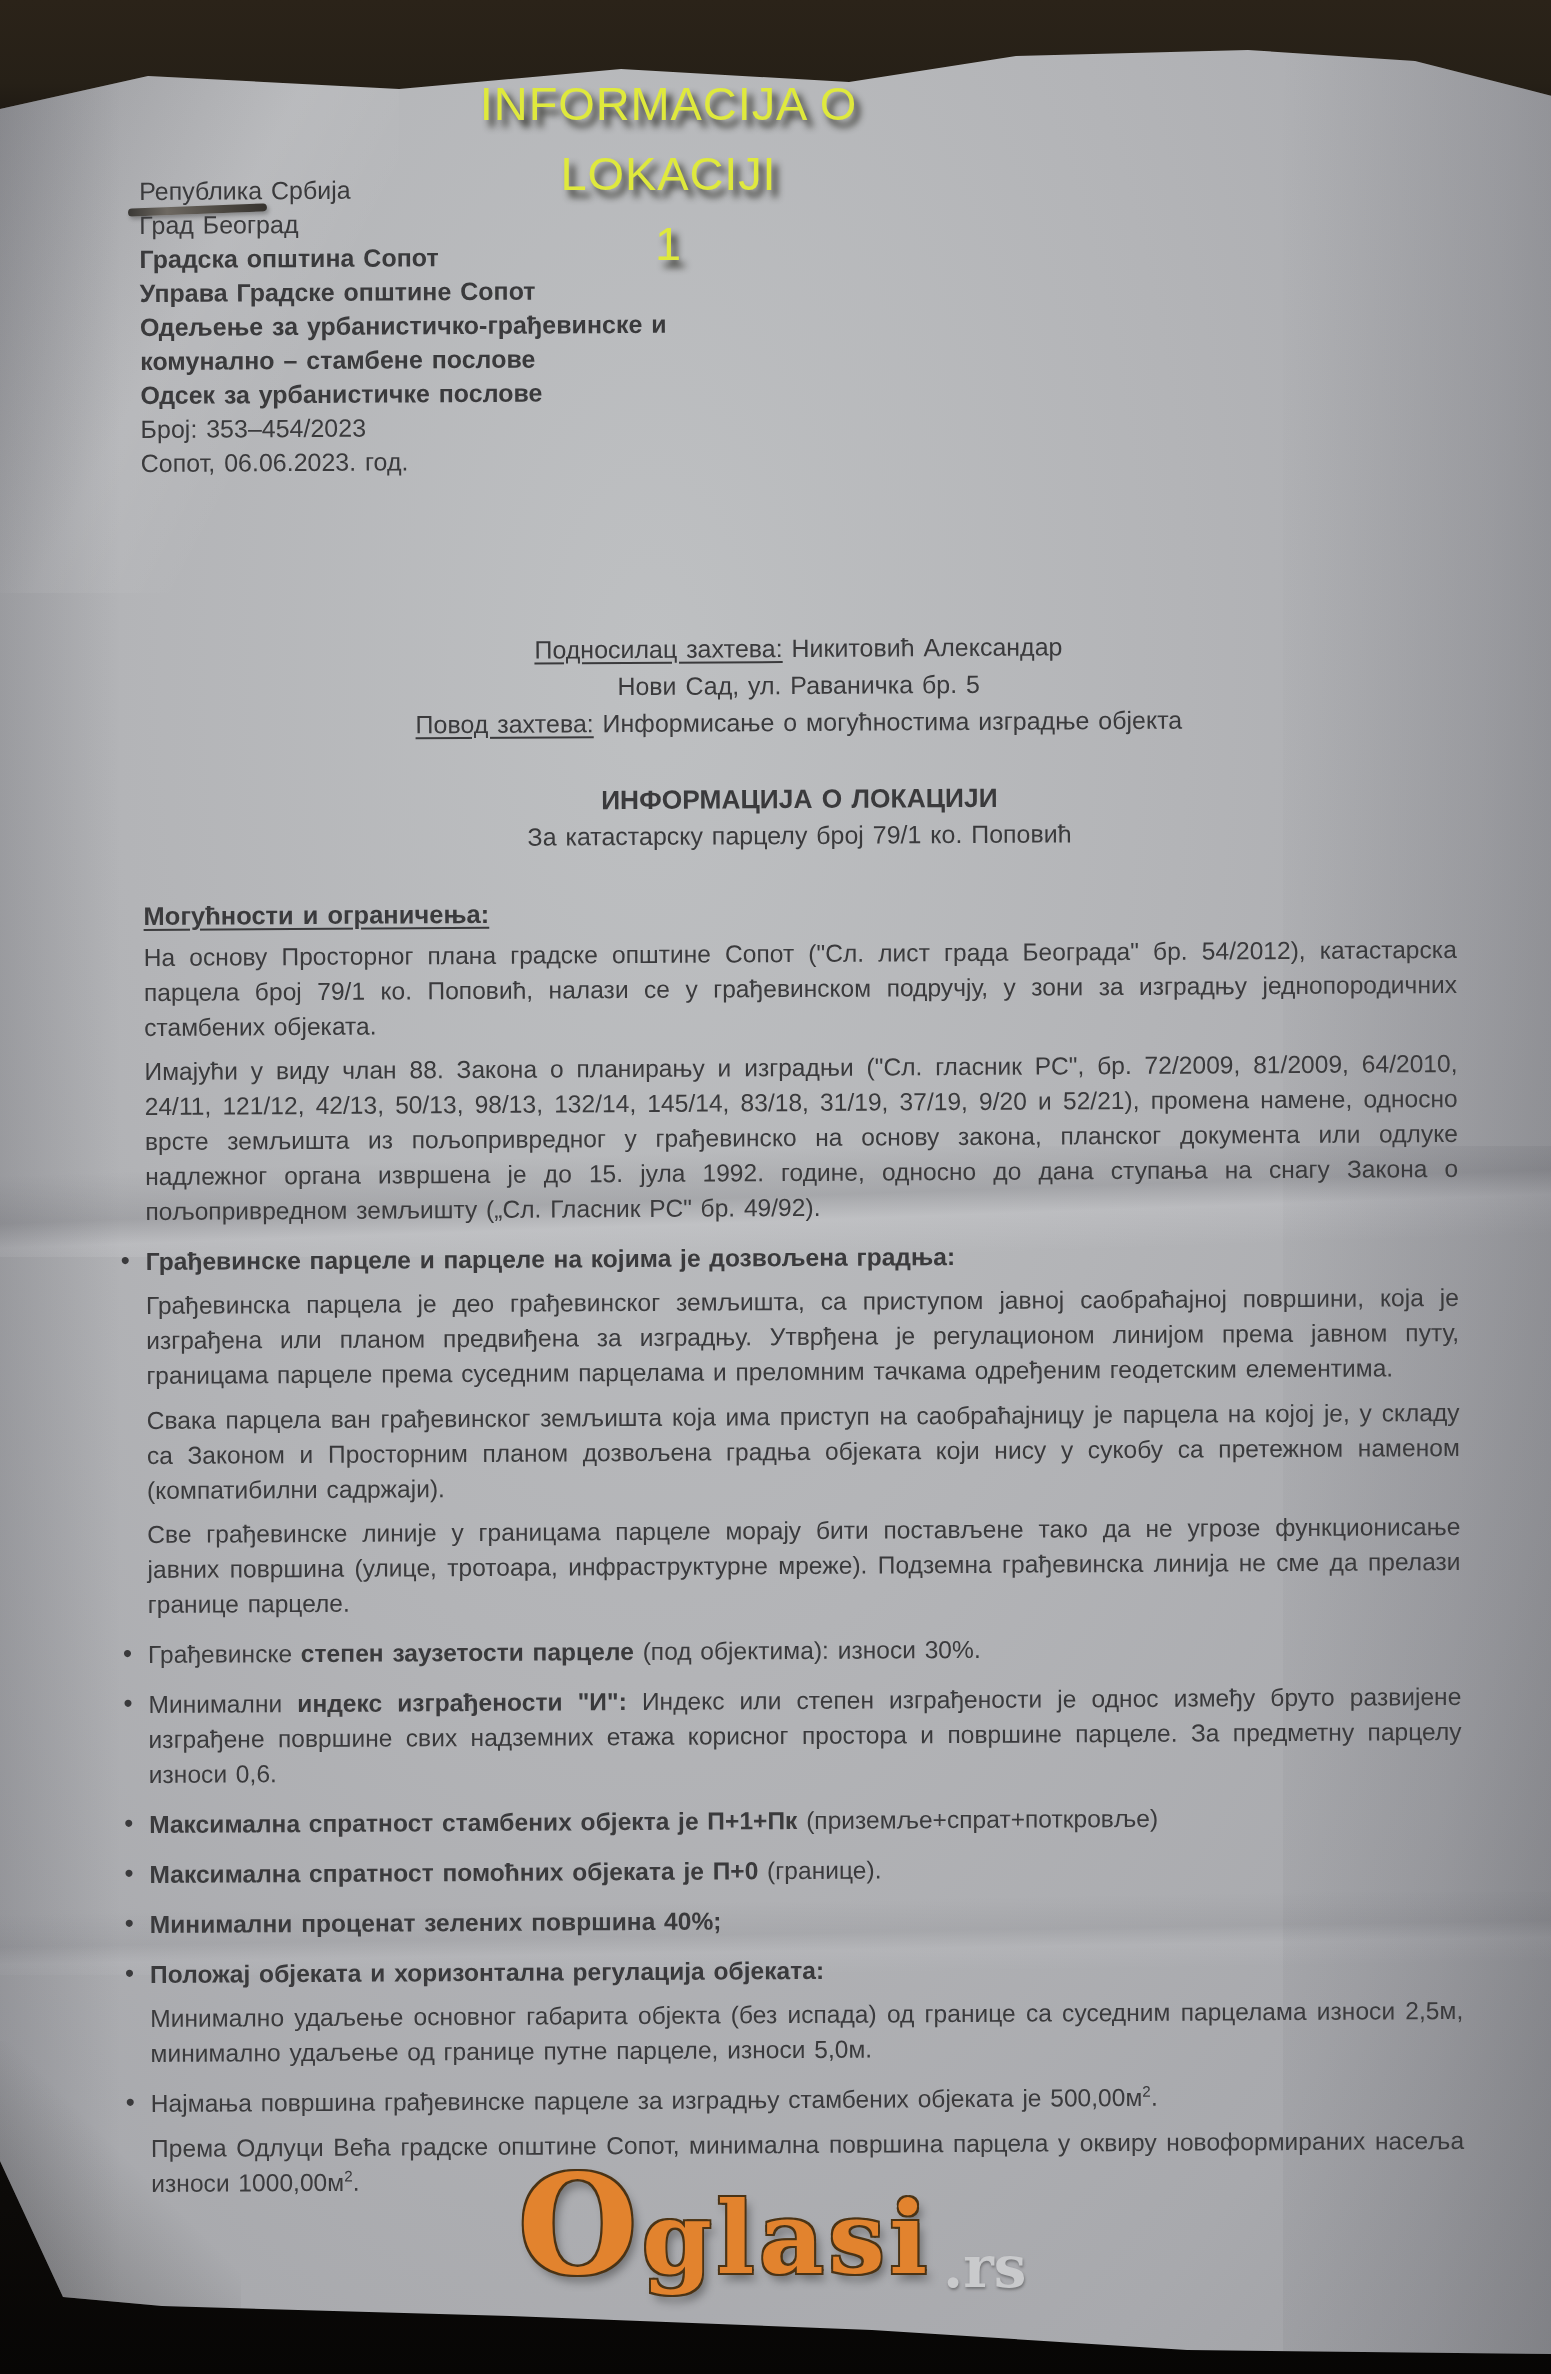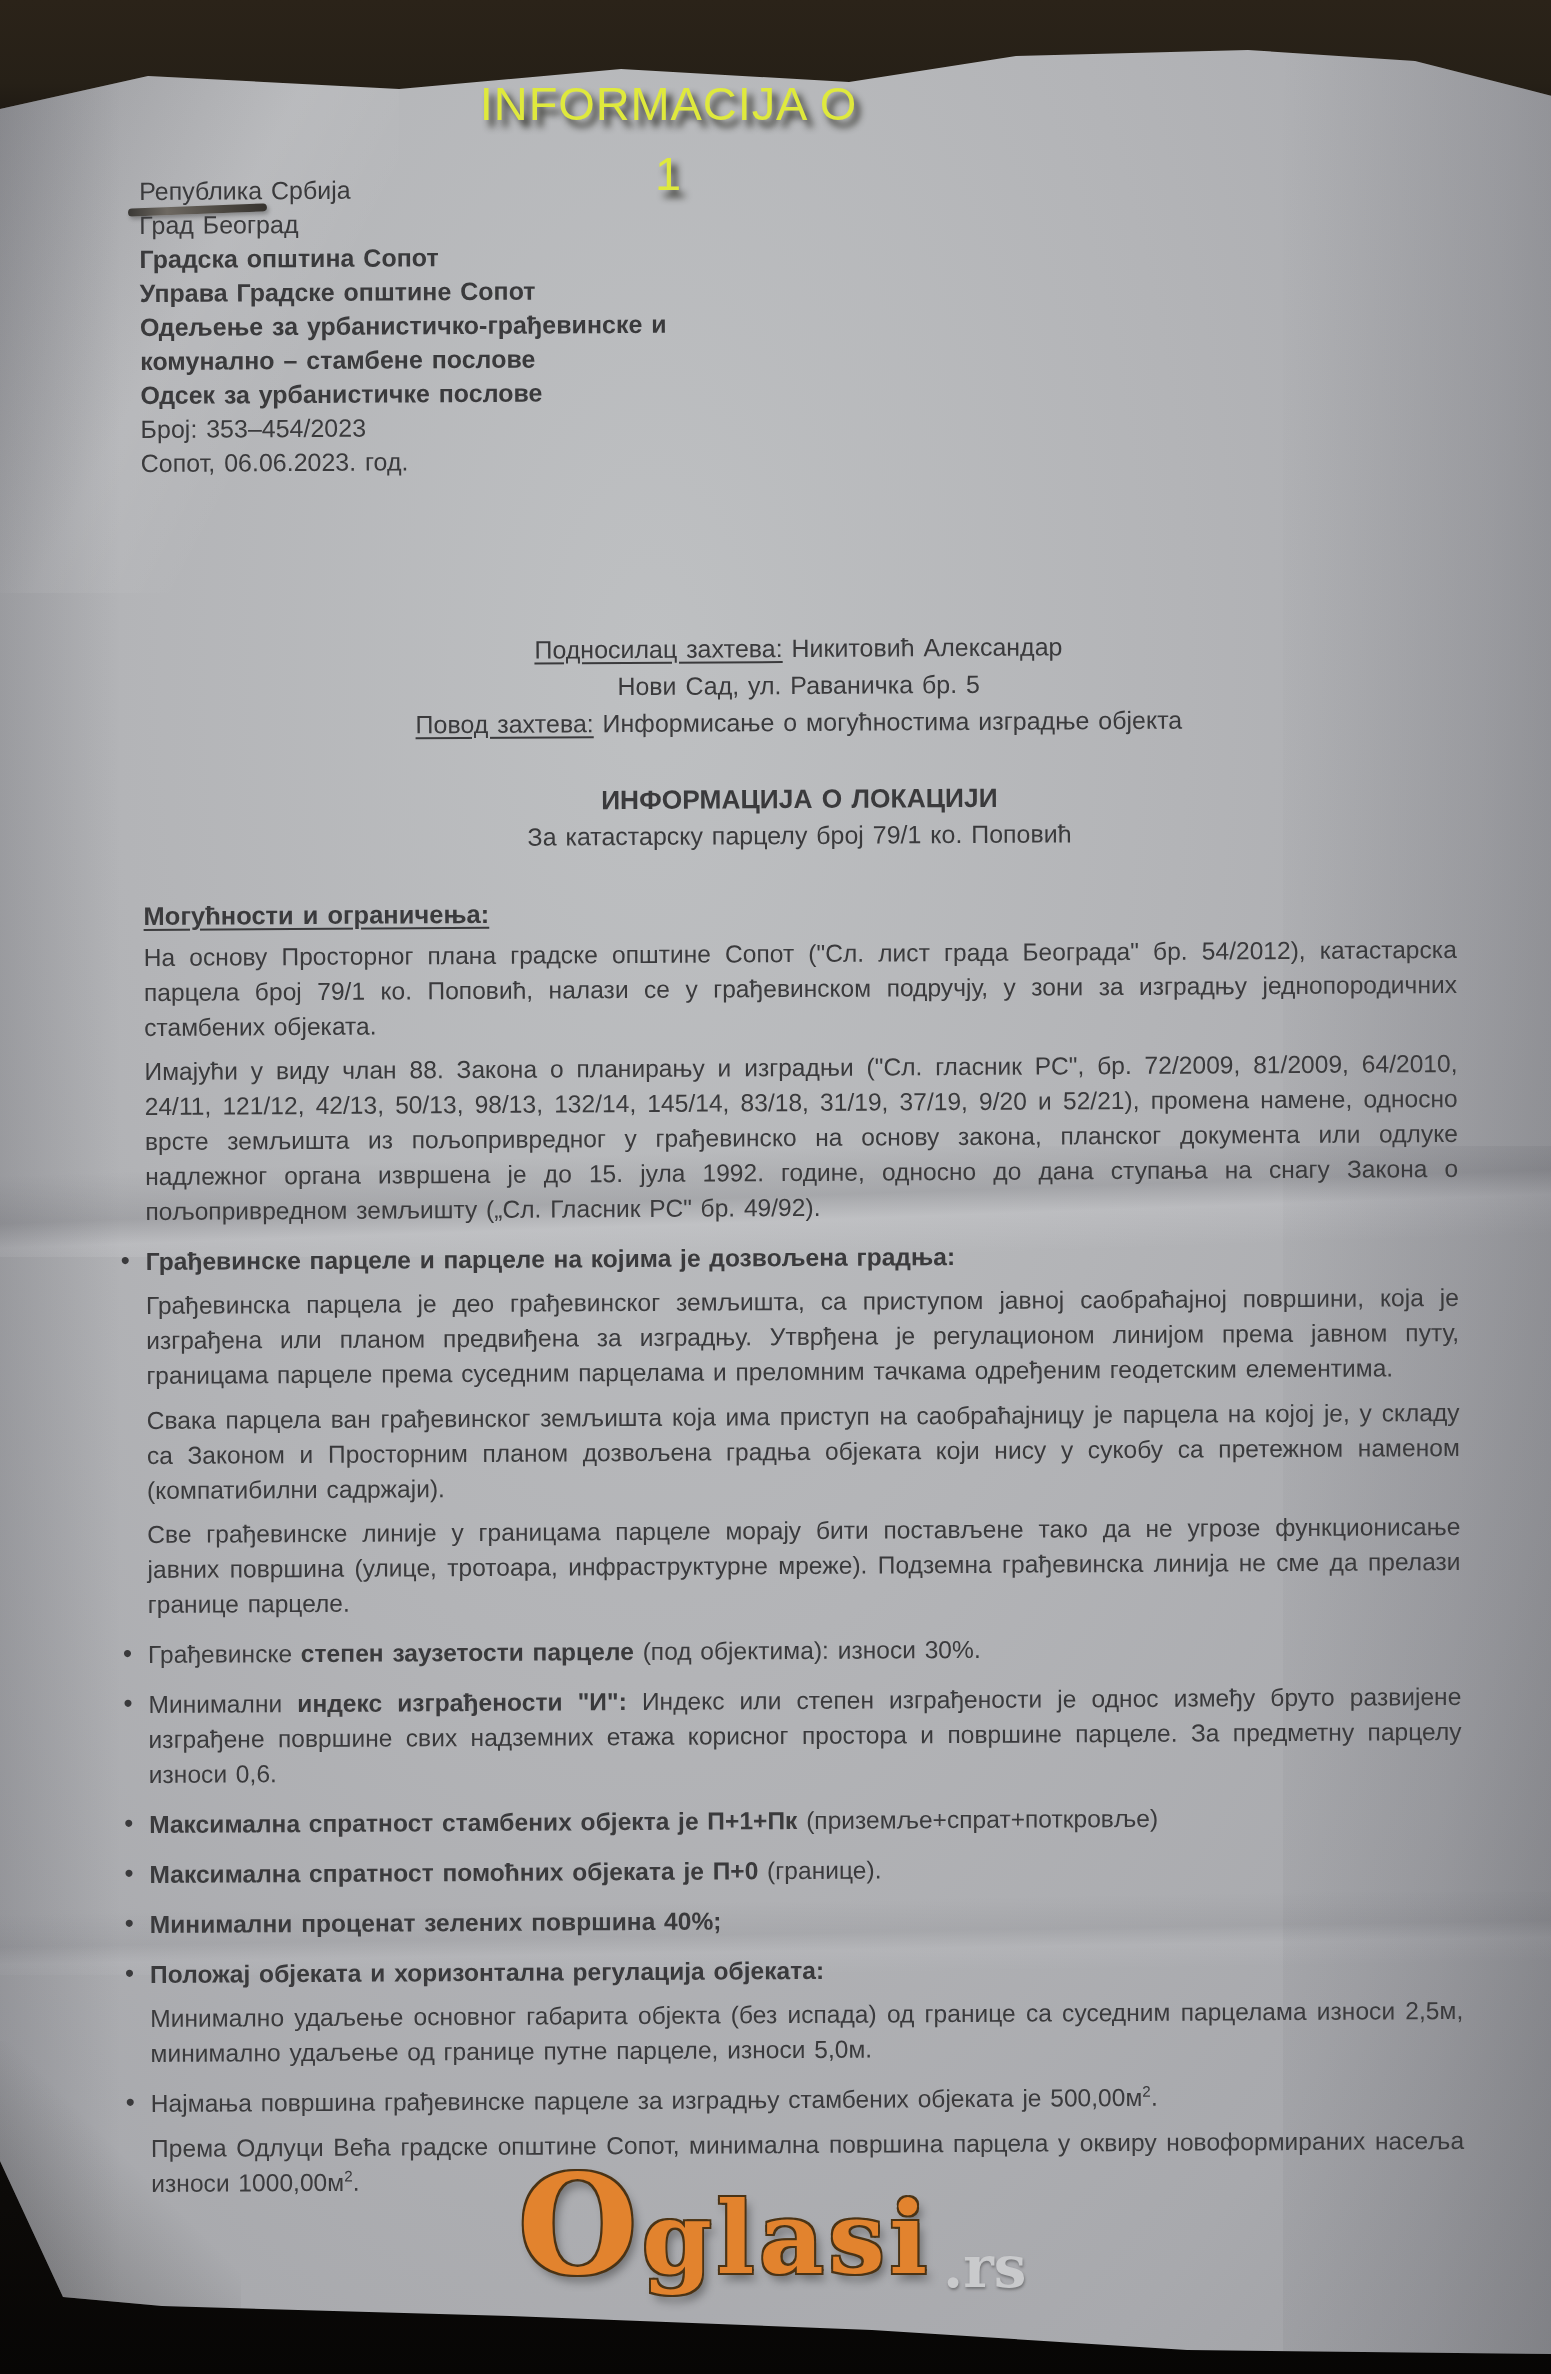--- a/index.html
+++ b/index.html
@@ -126,20 +126,21 @@
           <div class="bullet"><span class="b">Положај објеката и  хоризонтална регулација објеката:</span></div>
           <div class="subpara"><span>Минимално удаљење основног габарита  објекта (без испада) од границе са суседним парцелама износи 2,5м, минимално удаљење од границе путне парцеле, износи 5,0м.</span></div>
           <div class="bullet"><span>Најмања површина грађевинске парцеле за изградњу стамбених објеката је 500,00м</span><sup>2</sup><span>.</span></div>
           <div class="subpara"><span>Према Одлуци Већа градске општине Сопот, минимална површина парцела у оквиру новоформираних насеља износи 1000,00м</span><sup>2</sup><span>.</span></div>
         </div>
     </div>
   </div>
 
   <div class="overlay-title">
     <div>INFORMACIJA O</div>
+    <div>LOKACIJI</div>
     <div>1</div>
   </div>
 
   <div class="watermark">
     <span class="wm-word">Oglasi</span>
     <span class="wm-suffix">.rs</span>
   </div>
 </div>
 
 

